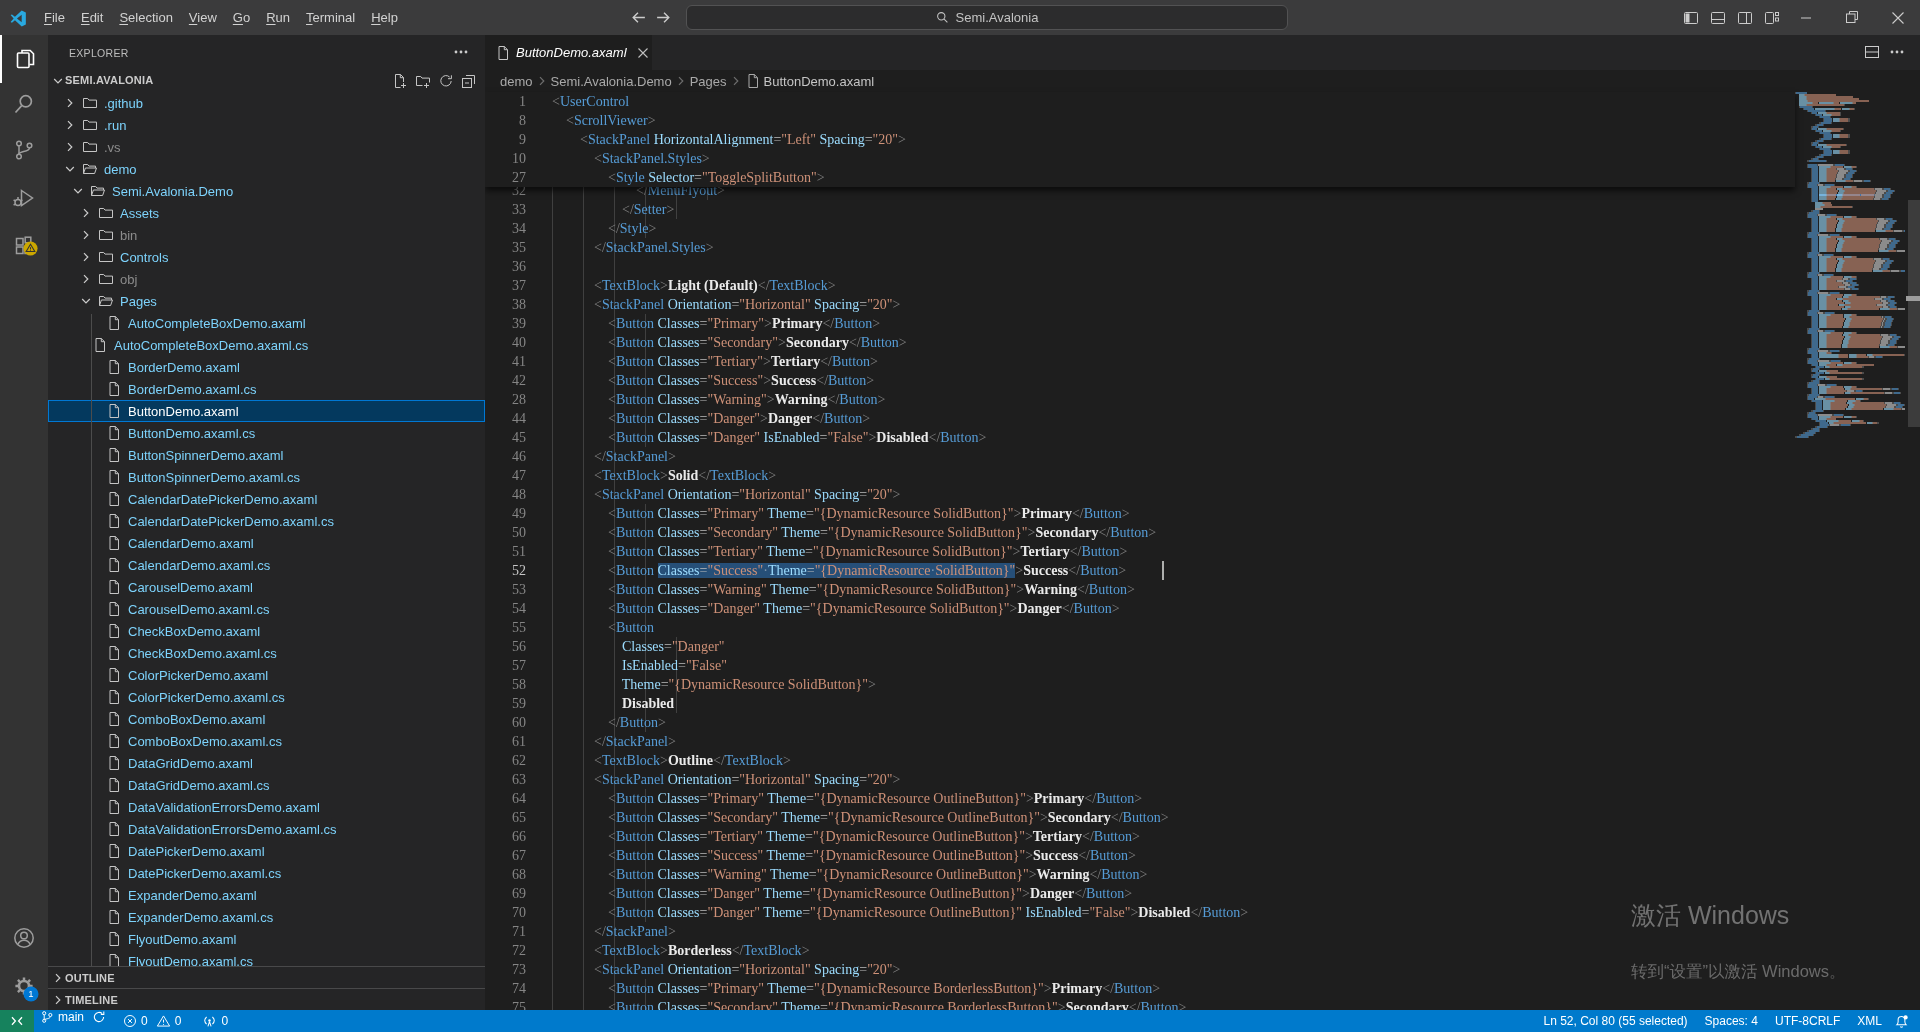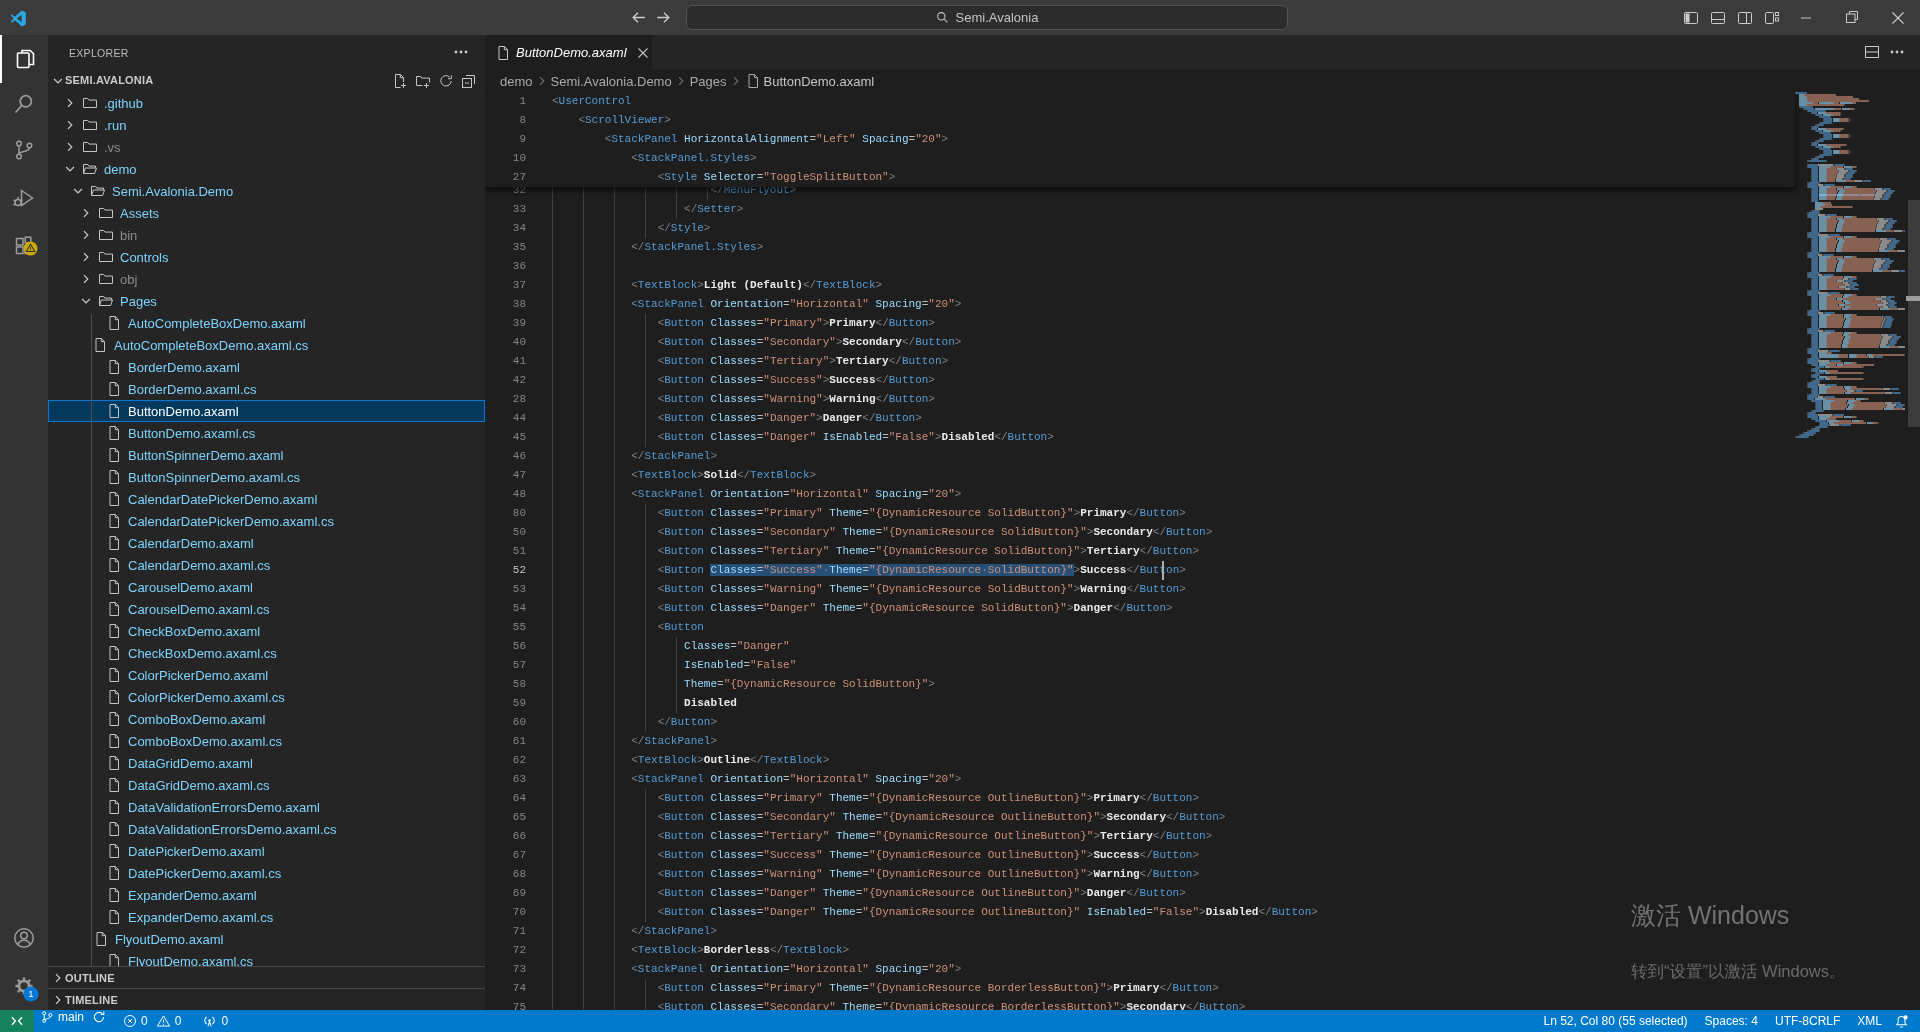--- a/index.html
+++ b/index.html
@@ -43,21 +43,21 @@
 #tab1{position:absolute;left:0;top:0;width:167px;height:35px;background:#1e1e1e;display:flex;align-items:center}
 #tab1 svg.fico{width:16px;height:16px;margin-left:10px;margin-right:5px}
 #tab1 .tlabel{font-size:13px;font-style:italic;color:#ffffff}
 #tab1 svg.tclose{width:16px;height:16px;margin-left:8px}
 .tbact{position:absolute;top:9px;width:16px;height:16px}
 #breadcrumb{position:absolute;left:0;top:35px;width:1435px;height:22px;display:flex;align-items:center;font-size:13px;color:#a9a9a9}
 #breadcrumb .sep{width:16px;height:16px;margin:0 1px}
 #breadcrumb .fico{width:16px;height:16px;margin-right:3px}
 #breadcrumb .last{color:#c5c5c5}
 
-#code,#sticky{font-family:Liberation Mono, monospace;font-size:11px}
+#code,#sticky{font-family:Liberation Serif, serif;font-size:14px}
 #code{position:absolute;left:0;top:145.5px;width:1310px}
 .r{height:19px;line-height:19px;white-space:pre}
 .n{display:inline-block;width:41px;margin-right:26px;text-align:right;color:#858585}
 .n.act{color:#c6c6c6}
 .p{color:#808080}.t{color:#569cd6}.a{color:#9cdcfe}.v{color:#ce9178}.e{color:#bbbbbb}
 .w{color:#eaeaea;font-weight:700}
 .sel{background:#264f78}
 .dot{color:#7e96ad;background:#264f78}
 .ig{position:absolute;width:1px;background:#404040}
 #caret{position:absolute;left:677.3px;top:525.5px;width:1.5px;height:19px;background:#aeafad}
@@ -79,20 +79,30 @@
 #sbleft svg,#sbright svg,#remote svg{display:block}
 .sbit{display:flex;align-items:center}
 </style></head>
 <body>
 
 <div id="titlebar">
  <svg id="logo" viewBox="0 0 100 100">
       <path fill="#29a9e0" d="M96 13 L71 1 L30 39 L12 25 L3.5 29.5 L22 50 L3.5 70.5 L12 75 L30 61 L71 99 L96 87 Z"></path>
       <path fill="#3b3b3c" d="M71 27 L42 50 L71 73 Z"></path>
     </svg>
+ <div id="menus">
+      <span><u>F</u>ile</span>
+      <span><u>E</u>dit</span>
+      <span><u>S</u>election</span>
+      <span><u>V</u>iew</span>
+      <span><u>G</u>o</span>
+      <span><u>R</u>un</span>
+      <span><u>T</u>erminal</span>
+      <span><u>H</u>elp</span>
+    </div>
  <svg class="navarr" style="left:630px" viewBox="0 0 16 16">
       <path d="M14 8H3M7.5 3.5L3 8l4.5 4.5" fill="none" stroke="#cccccc" stroke-width="1.3"></path>
     </svg>
  <svg class="navarr" style="left:655px" viewBox="0 0 16 16">
       <path d="M2 8h11M8.5 3.5L13 8l-4.5 4.5" fill="none" stroke="#cccccc" stroke-width="1.3"></path>
     </svg>
  <div id="cmdcenter"><svg width="13" height="13" viewBox="0 0 16 16">
         <circle cx="6.5" cy="6.5" r="4.5" fill="none" stroke="#c3c3c3" stroke-width="1.3"></circle>
         <path d="M10 10l4 4" stroke="#c3c3c3" stroke-width="1.3"></path>
       </svg>Semi.Avalonia</div>
@@ -530,21 +540,21 @@
         <span class="tname ">ExpanderDemo.axaml</span>
       </div>
 <div class="trow" style="padding-left:38px">
         <svg class="tic" viewBox="0 0 16 16"></svg>
         <svg class="tic" viewBox="0 0 16 16">
           <path d="M4 1.5h5.3l3.2 3.2v9.8H4z" fill="none" stroke="#c5c5c5"></path>
           <path d="M9.3 1.5v3.2h3.2" fill="none" stroke="#c5c5c5"></path>
         </svg>
         <span class="tname ">ExpanderDemo.axaml.cs</span>
       </div>
-<div class="trow" style="padding-left:25px">
+<div class="trow" style="padding-left:38px">
         <svg class="tic" viewBox="0 0 16 16"></svg>
         <svg class="tic" viewBox="0 0 16 16">
           <path d="M4 1.5h5.3l3.2 3.2v9.8H4z" fill="none" stroke="#c5c5c5"></path>
           <path d="M9.3 1.5v3.2h3.2" fill="none" stroke="#c5c5c5"></path>
         </svg>
         <span class="tname ">FlyoutDemo.axaml</span>
       </div>
 <div class="trow" style="padding-left:38px">
         <svg class="tic" viewBox="0 0 16 16"></svg>
         <svg class="tic" viewBox="0 0 16 16">
@@ -632,21 +642,21 @@
 <div class="r"><s class="n">39</s>                <s class="p">&lt;</s><s class="t">Button</s> <s class="a">Classes</s><s class="e">=</s><s class="v">"Primary"</s><s class="p">&gt;</s><s class="w">Primary</s><s class="p">&lt;/</s><s class="t">Button</s><s class="p">&gt;</s></div>
 <div class="r"><s class="n">40</s>                <s class="p">&lt;</s><s class="t">Button</s> <s class="a">Classes</s><s class="e">=</s><s class="v">"Secondary"</s><s class="p">&gt;</s><s class="w">Secondary</s><s class="p">&lt;/</s><s class="t">Button</s><s class="p">&gt;</s></div>
 <div class="r"><s class="n">41</s>                <s class="p">&lt;</s><s class="t">Button</s> <s class="a">Classes</s><s class="e">=</s><s class="v">"Tertiary"</s><s class="p">&gt;</s><s class="w">Tertiary</s><s class="p">&lt;/</s><s class="t">Button</s><s class="p">&gt;</s></div>
 <div class="r"><s class="n">42</s>                <s class="p">&lt;</s><s class="t">Button</s> <s class="a">Classes</s><s class="e">=</s><s class="v">"Success"</s><s class="p">&gt;</s><s class="w">Success</s><s class="p">&lt;/</s><s class="t">Button</s><s class="p">&gt;</s></div>
 <div class="r"><s class="n">28</s>                <s class="p">&lt;</s><s class="t">Button</s> <s class="a">Classes</s><s class="e">=</s><s class="v">"Warning"</s><s class="p">&gt;</s><s class="w">Warning</s><s class="p">&lt;/</s><s class="t">Button</s><s class="p">&gt;</s></div>
 <div class="r"><s class="n">44</s>                <s class="p">&lt;</s><s class="t">Button</s> <s class="a">Classes</s><s class="e">=</s><s class="v">"Danger"</s><s class="p">&gt;</s><s class="w">Danger</s><s class="p">&lt;/</s><s class="t">Button</s><s class="p">&gt;</s></div>
 <div class="r"><s class="n">45</s>                <s class="p">&lt;</s><s class="t">Button</s> <s class="a">Classes</s><s class="e">=</s><s class="v">"Danger"</s> <s class="a">IsEnabled</s><s class="e">=</s><s class="v">"False"</s><s class="p">&gt;</s><s class="w">Disabled</s><s class="p">&lt;/</s><s class="t">Button</s><s class="p">&gt;</s></div>
 <div class="r"><s class="n">46</s>            <s class="p">&lt;/</s><s class="t">StackPanel</s><s class="p">&gt;</s></div>
 <div class="r"><s class="n">47</s>            <s class="p">&lt;</s><s class="t">TextBlock</s><s class="p">&gt;</s><s class="w">Solid</s><s class="p">&lt;/</s><s class="t">TextBlock</s><s class="p">&gt;</s></div>
 <div class="r"><s class="n">48</s>            <s class="p">&lt;</s><s class="t">StackPanel</s> <s class="a">Orientation</s><s class="e">=</s><s class="v">"Horizontal"</s> <s class="a">Spacing</s><s class="e">=</s><s class="v">"20"</s><s class="p">&gt;</s></div>
-<div class="r"><s class="n">80</s>                <s class="p">&lt;</s><s class="t">Button</s> <s class="a">Classes</s><s class="e">=</s><s class="v">"Primary"</s> <s class="a">Theme</s><s class="e">=</s><s class="v">"{DynamicResource SolidButton}"</s><s class="p">&gt;</s><s class="w">Primary</s><s class="p">&lt;/</s><s class="t">Button</s><s class="p">&gt;</s></div>
+<div class="r"><s class="n">49</s>                <s class="p">&lt;</s><s class="t">Button</s> <s class="a">Classes</s><s class="e">=</s><s class="v">"Primary"</s> <s class="a">Theme</s><s class="e">=</s><s class="v">"{DynamicResource SolidButton}"</s><s class="p">&gt;</s><s class="w">Primary</s><s class="p">&lt;/</s><s class="t">Button</s><s class="p">&gt;</s></div>
 <div class="r"><s class="n">50</s>                <s class="p">&lt;</s><s class="t">Button</s> <s class="a">Classes</s><s class="e">=</s><s class="v">"Secondary"</s> <s class="a">Theme</s><s class="e">=</s><s class="v">"{DynamicResource SolidButton}"</s><s class="p">&gt;</s><s class="w">Secondary</s><s class="p">&lt;/</s><s class="t">Button</s><s class="p">&gt;</s></div>
 <div class="r"><s class="n">51</s>                <s class="p">&lt;</s><s class="t">Button</s> <s class="a">Classes</s><s class="e">=</s><s class="v">"Tertiary"</s> <s class="a">Theme</s><s class="e">=</s><s class="v">"{DynamicResource SolidButton}"</s><s class="p">&gt;</s><s class="w">Tertiary</s><s class="p">&lt;/</s><s class="t">Button</s><s class="p">&gt;</s></div>
 <div class="r"><s class="n act">52</s>                <s class="p">&lt;</s><s class="t">Button</s> <s class="sel"><s class="a">Classes</s><s class="e">=</s><s class="v">"Success"</s><s class="dot">·</s><s class="a">Theme</s><s class="e">=</s><s class="v">"{DynamicResource</s><s class="dot v2">·</s><s class="v">SolidButton}"</s></s><s class="p">&gt;</s><s class="w">Success</s><s class="p">&lt;/</s><s class="t">Button</s><s class="p">&gt;</s></div>
 <div class="r"><s class="n">53</s>                <s class="p">&lt;</s><s class="t">Button</s> <s class="a">Classes</s><s class="e">=</s><s class="v">"Warning"</s> <s class="a">Theme</s><s class="e">=</s><s class="v">"{DynamicResource SolidButton}"</s><s class="p">&gt;</s><s class="w">Warning</s><s class="p">&lt;/</s><s class="t">Button</s><s class="p">&gt;</s></div>
 <div class="r"><s class="n">54</s>                <s class="p">&lt;</s><s class="t">Button</s> <s class="a">Classes</s><s class="e">=</s><s class="v">"Danger"</s> <s class="a">Theme</s><s class="e">=</s><s class="v">"{DynamicResource SolidButton}"</s><s class="p">&gt;</s><s class="w">Danger</s><s class="p">&lt;/</s><s class="t">Button</s><s class="p">&gt;</s></div>
 <div class="r"><s class="n">55</s>                <s class="p">&lt;</s><s class="t">Button</s></div>
 <div class="r"><s class="n">56</s>                    <s class="a">Classes</s><s class="e">=</s><s class="v">"Danger"</s></div>
 <div class="r"><s class="n">57</s>                    <s class="a">IsEnabled</s><s class="e">=</s><s class="v">"False"</s></div>
 <div class="r"><s class="n">58</s>                    <s class="a">Theme</s><s class="e">=</s><s class="v">"{DynamicResource SolidButton}"</s><s class="p">&gt;</s></div>
 <div class="r"><s class="n">59</s>                    <s class="w">Disabled</s></div>

